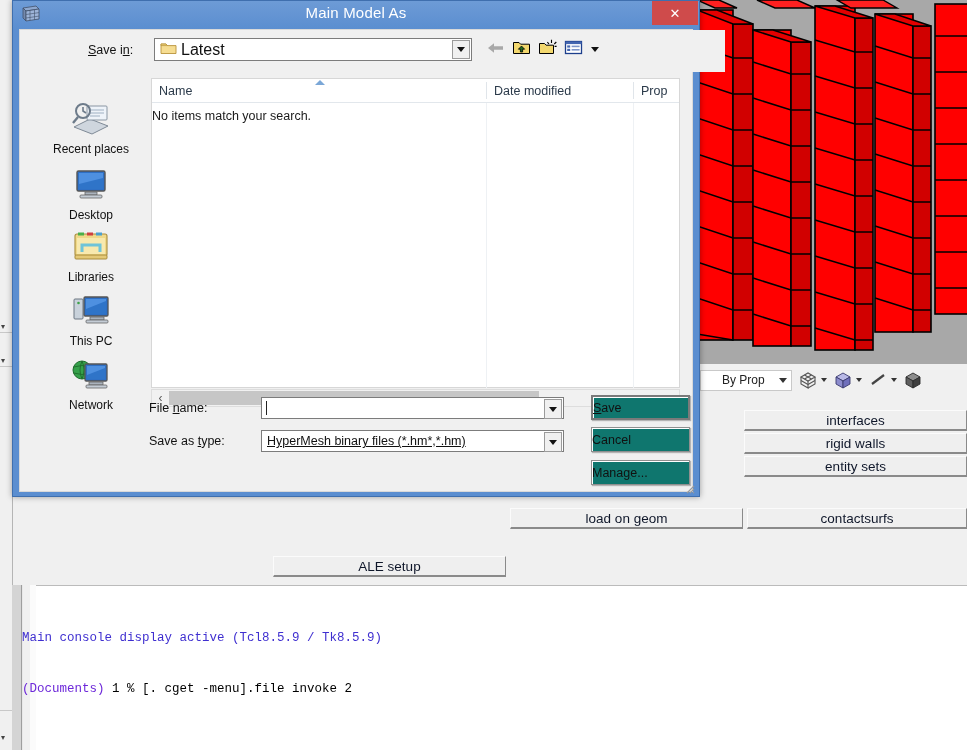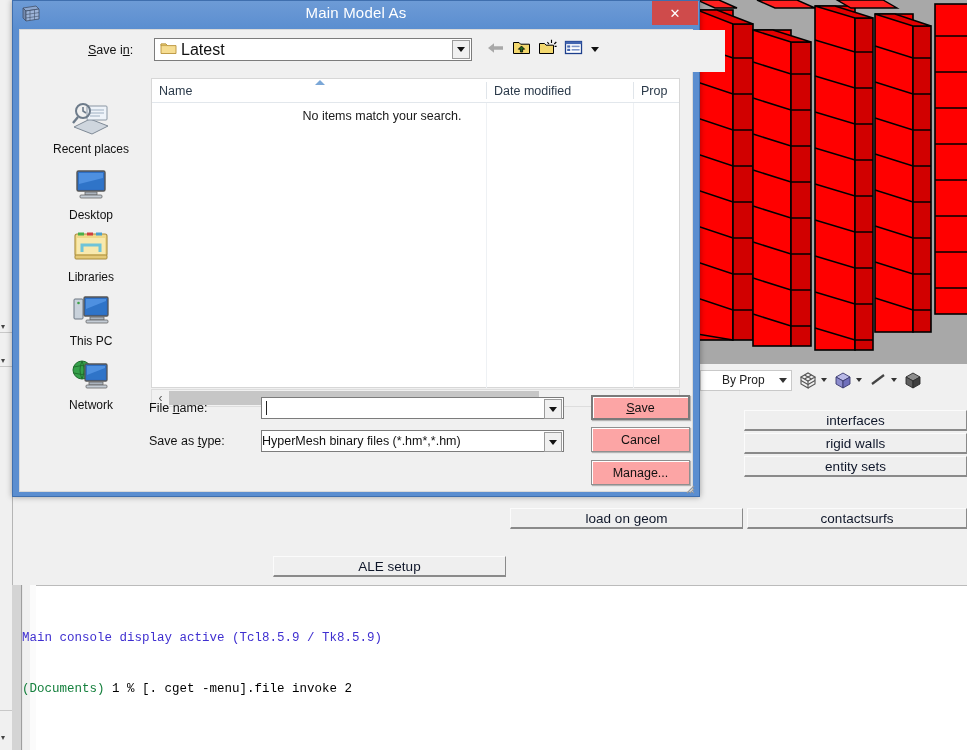--- a/index.html
+++ b/index.html
@@ -35,21 +35,21 @@
   
   .pbtn{position:absolute;background:#efefef;border-top:1px solid #fbfbfb;border-left:1px solid #fbfbfb;
         border-right:1px solid #8a8a8a;border-bottom:2px solid #8a8a8a;
         font-size:13.5px;color:#0f172a;display:flex;align-items:center;justify-content:center;box-sizing:border-box;}
 
   
   .console-frame{position:absolute;left:36px;top:585px;width:931px;height:165px;background:#fff;border-top:1px solid #bbb;box-sizing:border-box;}
   .console-top{position:absolute;left:36px;top:585px;width:931px;height:6px;background:#f0f0f0;border-bottom:1px solid #c6c6c6;}
   .console-text{position:absolute;left:22px;top:596px;font-family:"Liberation Mono", monospace;font-size:12.5px;line-height:17px;white-space:pre;}
   .c-blue{color:#3f2fd0;}
-  .c-red{color:#15803d;}
+  .c-red{color:#6d28d9;}
   .c-black{color:#000;}
 
   .panel-bg{position:absolute;left:36px;top:396px;width:931px;height:189px;background:#f0f0f0;}
 
   
   #dlg{position:absolute;left:12px;top:0;width:688px;height:497px;
        background:#5b8ed0;border:1px solid #3f6fae;box-sizing:border-box;
        box-shadow:0 0 6px rgba(0,0,0,.35);}
   .dlg-title{position:relative;height:28px;background:linear-gradient(#6d9bd6,#5b8ed0);}
   .dlg-winicon{position:absolute;left:8px;top:4px;width:20px;height:18px;}
@@ -73,34 +73,34 @@
   .sidebar{position:absolute;left:12px;top:48px;width:118px;height:335px;background:#f0f0f0;}
   .place{position:absolute;width:118px;text-align:center;}
   .place .pl-lbl{font-size:12px;color:#111;margin-top:2px;}
 
   .filelist{position:absolute;left:131px;top:48px;width:529px;height:310px;background:#fff;border:1px solid #d7d7d7;box-sizing:border-box;}
   .fl-headbar{position:absolute;left:0;top:0;width:527px;height:24px;background:#fff;border-bottom:1px solid #e2e7ec;box-sizing:border-box;}
   .fl-col{position:absolute;top:0;height:23px;display:flex;align-items:center;font-size:12.5px;color:#2b3a4a;padding-left:7px;box-sizing:border-box;}
   .fl-divider{position:absolute;top:3px;width:1px;height:17px;background:#e0e5ea;}
   .fl-colline{position:absolute;top:24px;width:1px;height:285px;background:#eef1f4;}
   .sort-tri{position:absolute;top:1px;width:0;height:0;border-left:5px solid transparent;border-right:5px solid transparent;border-bottom:5px solid #7ba7d7;}
-  .fl-empty{position:absolute;left:0;top:30px;width:460px;text-align:center;font-size:12.5px;color:#1a1a1a;}
+  .fl-empty{position:absolute;left:0;top:30px;width:460px;text-align:left;font-size:12.5px;color:#1a1a1a;}
 
   .hscroll{position:absolute;left:131px;top:359px;width:529px;height:18px;background:#f1f1f1;border:1px solid #ddd;box-sizing:border-box;display:flex;align-items:center;}
   .hs-arrow{width:17px;text-align:center;font-size:12px;color:#5a5a5a;}
   .hs-track{flex:1;height:16px;position:relative;}
   .hs-thumb{position:absolute;left:0;top:1px;height:14px;width:75%;background:#c6c6c6;}
   .fn-label{position:absolute;left:136px;top:400px;}
   .st-label{position:absolute;left:136px;top:433px;}
   .fieldbox{position:absolute;background:#fff;border:1px solid #7c7c7c;box-sizing:border-box;display:flex;align-items:center;}
-  .fieldbox .fv{font-size:12.5px;color:#111;}
+  .fieldbox .fv{font-size:12.5px;color:#111;padding-left:5px;text-decoration:underline;}
   .caret-bar{position:absolute;left:4px;top:3px;width:1px;height:14px;background:#222;}
 
-  .dbtn{position:absolute;background:#fca5a5;border:1px solid #8f8f8f;box-sizing:border-box;
-        font-size:12.5px;color:#111;display:flex;align-items:center;justify-content:center;
+  .dbtn{position:absolute;background:#0f766e;border:1px solid #8f8f8f;box-sizing:border-box;
+        font-size:12.5px;color:#111;display:flex;align-items:center;
         box-shadow:inset 1px 1px 0 #fff, 1px 1px 1px rgba(0,0,0,.25);}
   .dbtn.default{border:2px solid #7a7a7a;}
   .ul{text-decoration:underline;}
 
   .resize-grip{position:absolute;right:4px;bottom:4px;width:12px;height:12px;}
 </style>
 </head>
 <body>
 
 <div id="app-root">

